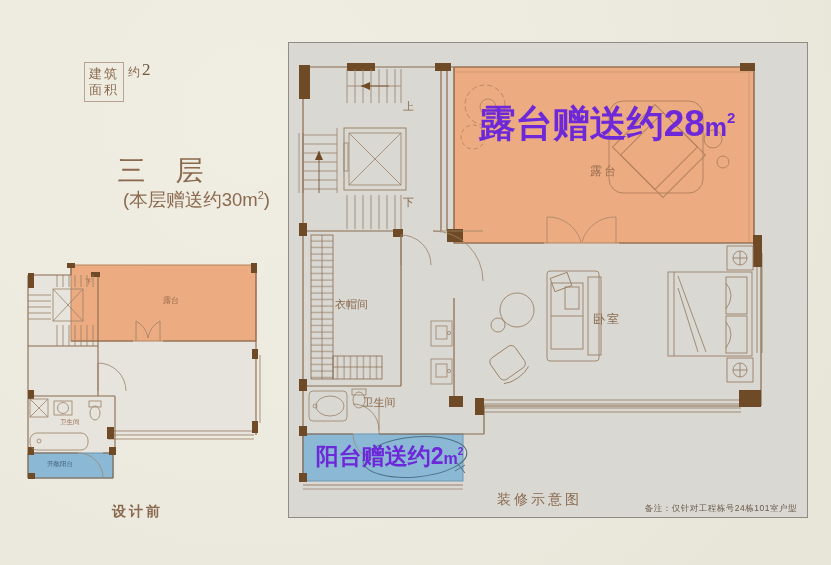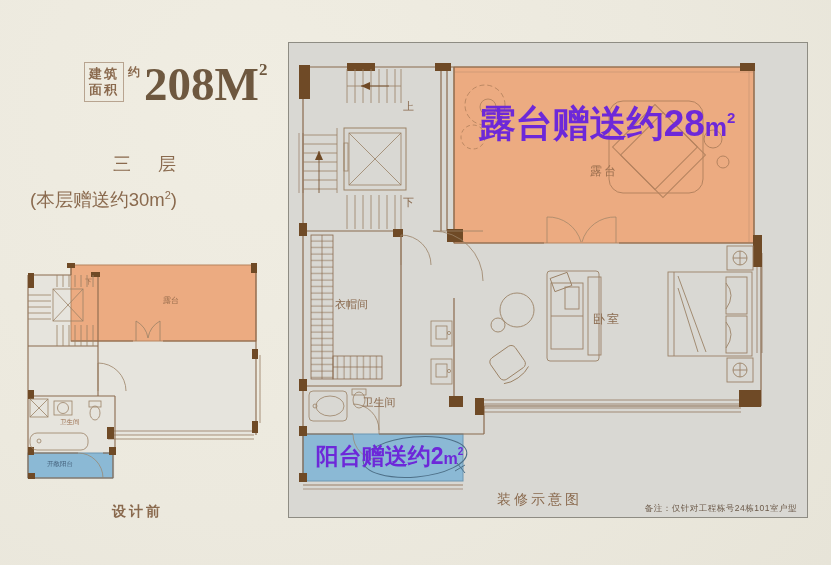--- a/index.html
+++ b/index.html
@@ -3,28 +3,28 @@
 <meta charset="utf-8">
 <style>
   html,body{margin:0;padding:0;}
   body{
     width:831px;height:565px;overflow:hidden;position:relative;
     font-family:"Liberation Sans",sans-serif;
     background:radial-gradient(circle at 30% 20%, #f0ede2 0%, #ece9de 55%, #e7e4d8 100%);
   }
   .abs{position:absolute;}
   
-  .area-badge{left:84px;top:62px;display:flex;align-items:flex-start;color:#8a6a4e;font-weight:bold;}
+  .area-badge{left:84px;top:62px;display:flex;align-items:flex-start;color:#8a6a4e;}
   .area-box{border:1px solid rgba(138,106,78,.55);padding:3px 4px;font-size:13px;line-height:16px;letter-spacing:2px;text-align:center;}
   .area-approx{font-size:12px;margin:2px 2px 0 4px;}
   .area-value{font-family:"Liberation Serif",serif;font-size:47px;line-height:44px;color:#6e583f;margin-left:2px;}
   .area-sup{font-family:"Liberation Serif",serif;font-size:17px;color:#6e583f;margin-top:-2px;}
   
-  .floor-title{left:52px;top:152px;width:196px;text-align:center;font-size:18px;letter-spacing:11px;color:#8a6a4e;font-weight:500;}
-  .floor-bonus{left:30px;top:187px;width:240px;text-align:left;font-size:18.5px;color:#8a6a4e;font-weight:500;}
+  .floor-title{left:68px;top:152px;width:196px;text-align:center;font-size:28px;letter-spacing:11px;color:#8a6a4e;font-weight:500;}
+  .floor-bonus{left:30px;top:187px;width:240px;text-align:right;font-size:18.5px;color:#8a6a4e;font-weight:500;}
   .floor-bonus sup{font-size:11px;}
   .caption{color:#8a6a4e;font-size:14px;letter-spacing:3px;text-align:center;}
   .before-caption{left:75px;top:503px;width:125px;font-weight:bold;}
   
   .small-plan{left:23px;top:263px;width:270px;height:250px;}
   .small-plan .lbl{position:absolute;color:#9b6f4f;white-space:nowrap;}
   
   .main-plan{left:288px;top:42px;width:520px;height:476px;background:#d9d8d3;border:1px solid #8e8c83;box-sizing:border-box;}
   .main-plan .lbl{position:absolute;color:#8a6a4e;white-space:nowrap;}
   .banner{position:absolute;color:#6d28d9;font-weight:bold;text-align:center;white-space:nowrap;}
@@ -42,21 +42,20 @@
 </style>
 </head>
 <body>
 
 <div class="abs area-badge">
   <div class="area-box">
     <div>建筑</div>
     <div>面积</div>
   </div>
   <span class="area-approx">约</span>
-  <span class="area-value">208M</span>
   <span class="area-sup">2</span>
 </div>
 
 <div class="abs floor-title">三 层</div>
 <div class="abs floor-bonus">
   <span>(本层赠送约30m</span><sup>2</sup><span>)</span>
 </div>
 
 <div class="abs small-plan">
   <svg width="270" height="250" viewBox="0 0 270 250">

